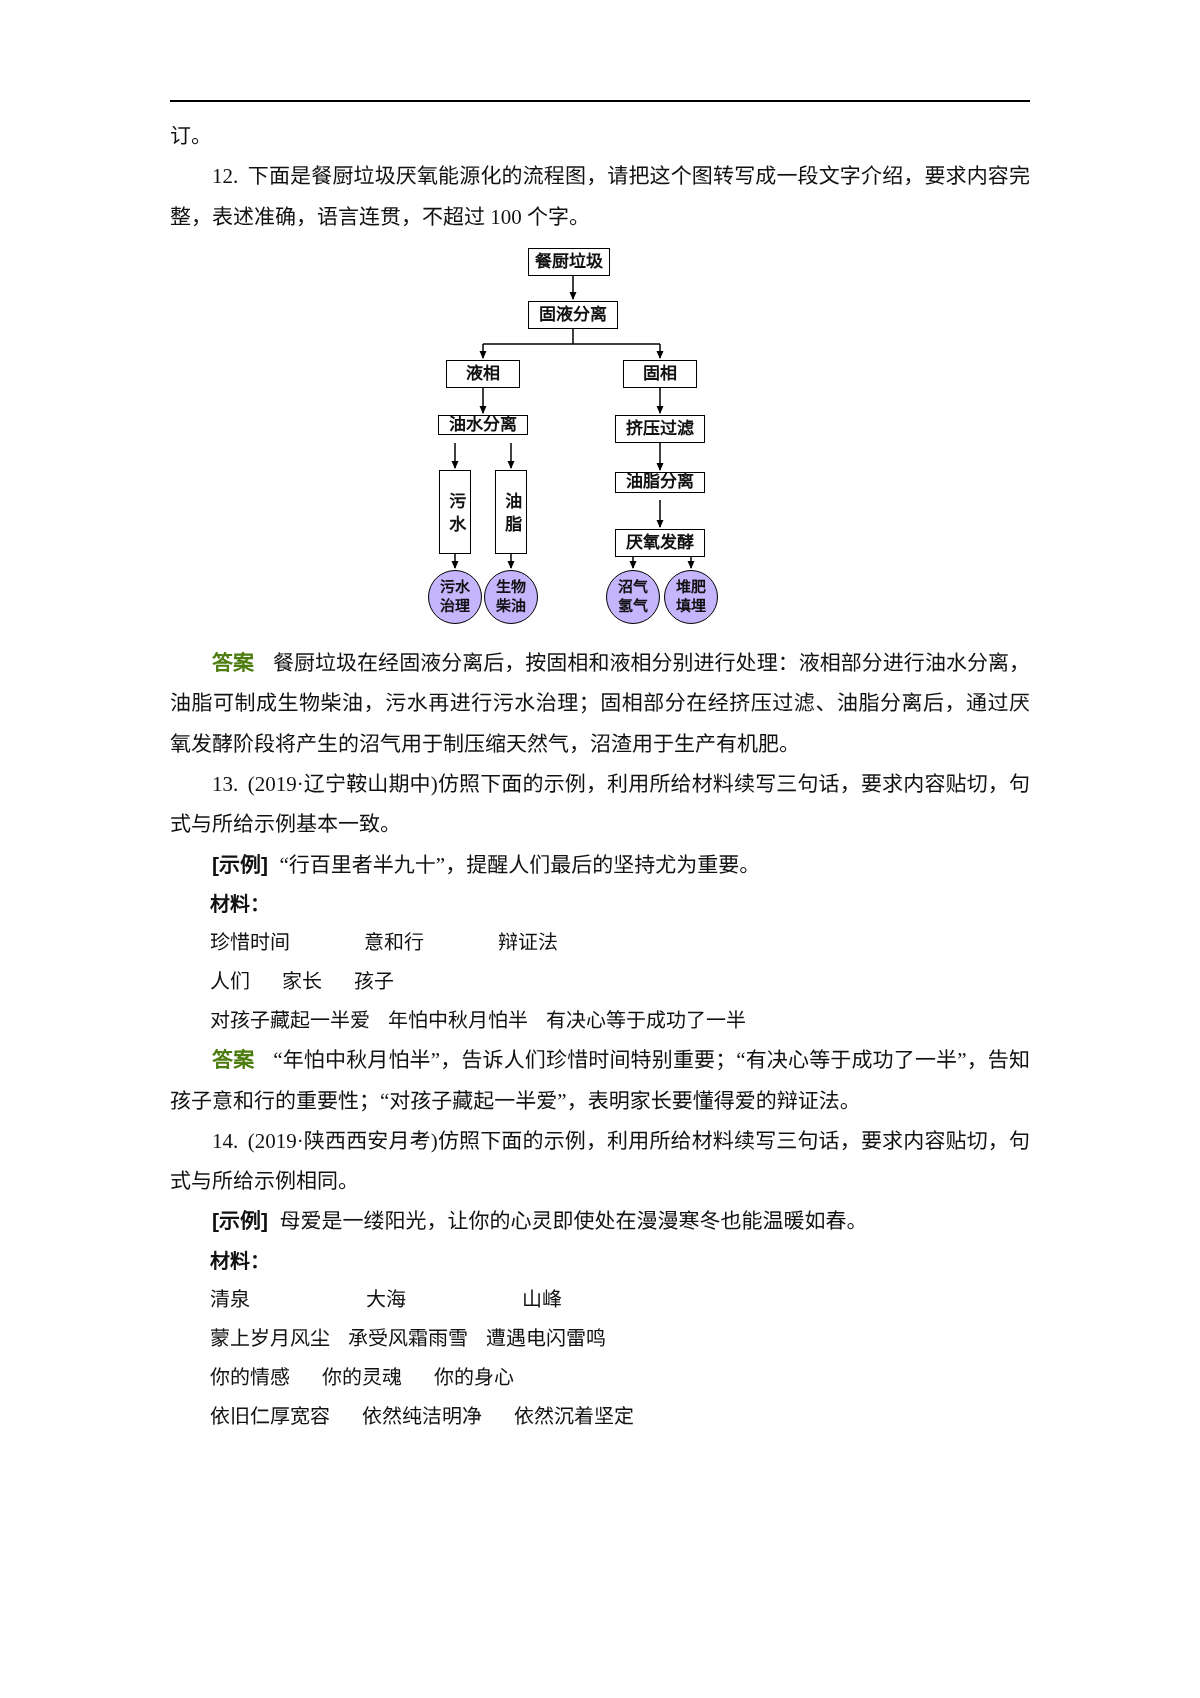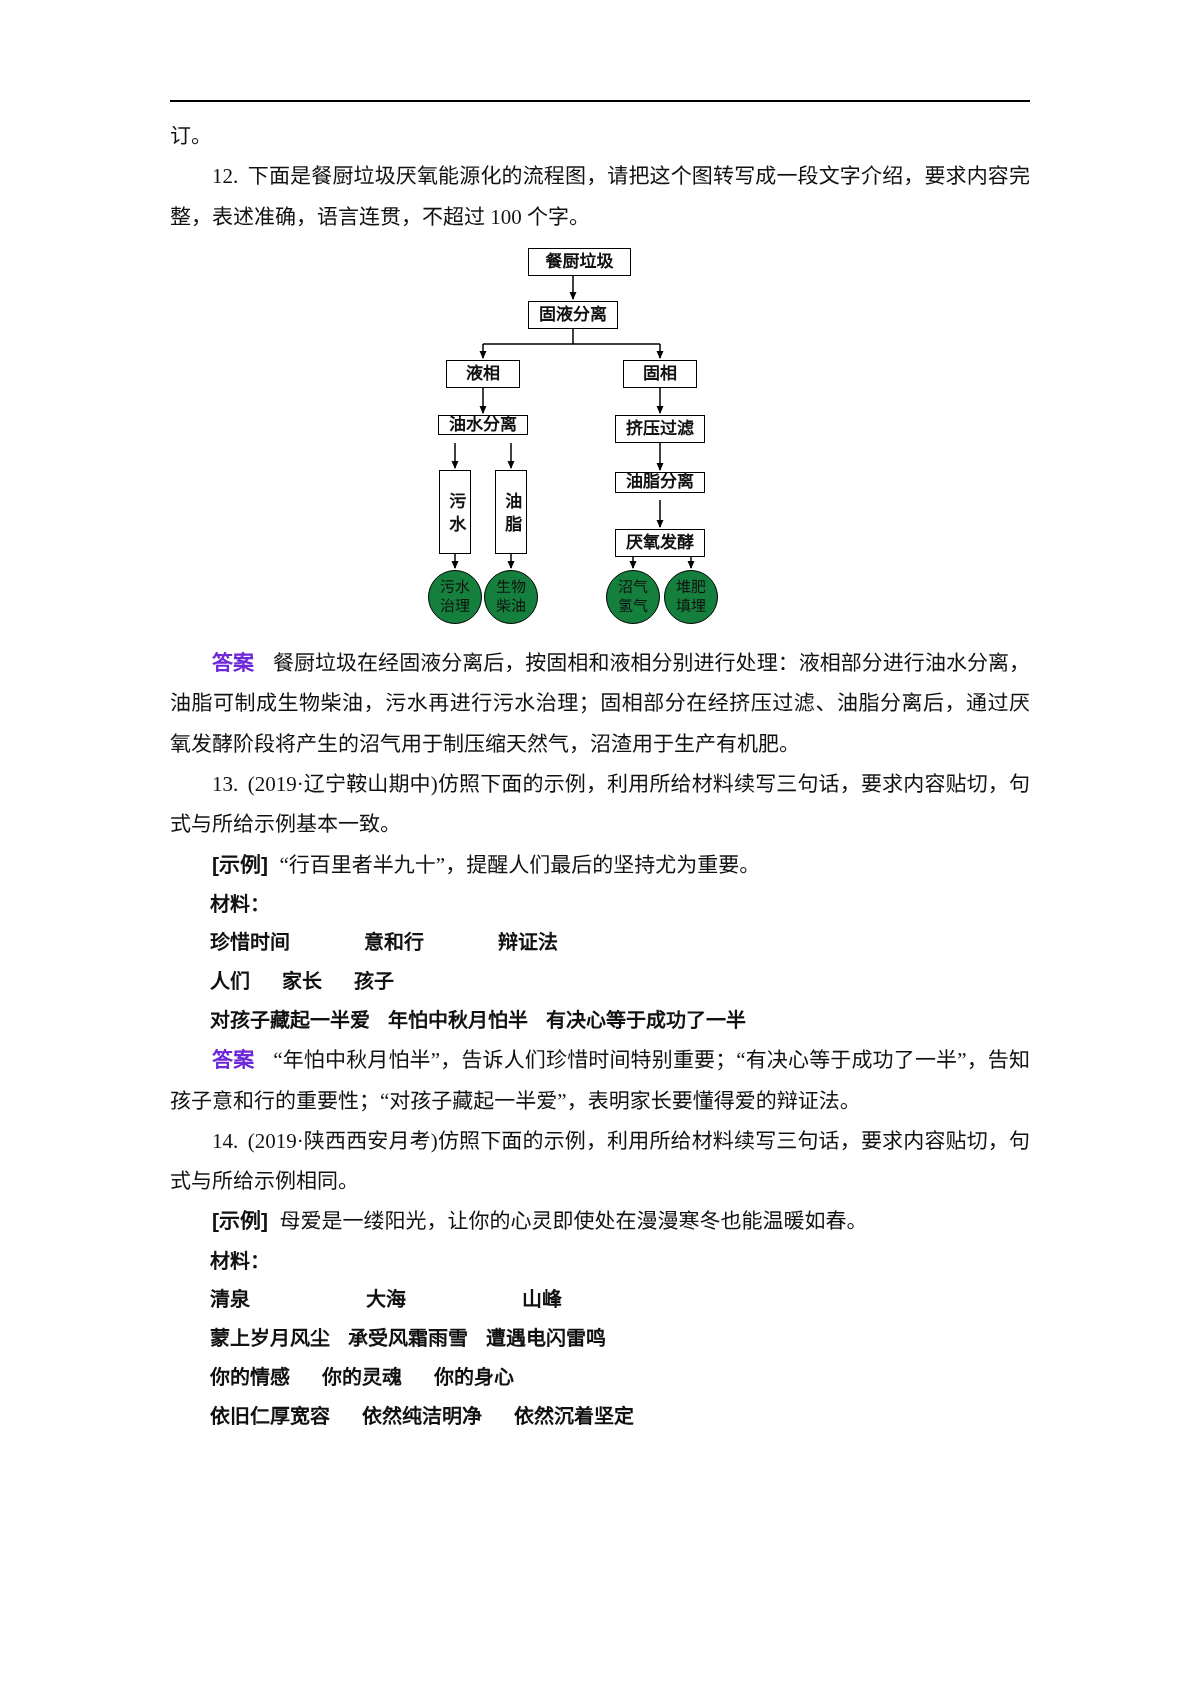--- a/index.html
+++ b/index.html
@@ -29,37 +29,37 @@
     font-size: 21px;
     line-height: 1.92;
     text-align: justify;
   }
   p.para { margin: 0; }
   .indent { text-indent: 2em; }
   .qnum { margin-right: 0.45em; }
   .answer-label {
     font-family: Liberation Sans, sans-serif;
     font-weight: bold;
-    color: #6d28d9;
+    color: #4d7c0f;
     margin-right: 0.9em;
   }
   .example-label {
     font-family: "Liberation Sans", "DejaVu Sans", sans-serif;
     font-weight: bold;
     margin-right: 0.55em;
   }
   .materials-label {
     font-family: "Liberation Sans", "DejaVu Sans", sans-serif;
     font-weight: bold;
     font-size: 20px;
   }
   .materials-row {
     display: flex;
     padding-left: 2em;
-    font-weight: bold;
+    font-weight: normal;
     font-size: 20px;
     line-height: 1.95;
     text-align: right;
   }
   .gap-sm  { gap: 32px; }
   .gap-md  { gap: 18px; }
   .gap-lg  { gap: 74px; }
   .gap-xl  { gap: 116px; }
 
   
@@ -93,26 +93,26 @@
     text-orientation: upright;
     letter-spacing: 6px;
     padding-top: 6px;
   }
   .flow-circle {
     position: absolute;
     width: 54px;
     height: 54px;
     border: 1.5px solid #000000;
     border-radius: 50%;
-    background: #15803d;
+    background: #c4b5fd;
     display: flex;
     align-items: center;
     justify-content: center;
     font-size: 15px;
-    font-weight: 400;
+    font-weight: 700;
     text-indent: 0;
   }
   .flow-circle span {
     display: block;
     width: 32px;
     word-break: break-all;
     line-height: 1.25;
     text-align: center;
   }
 </style>
@@ -149,21 +149,21 @@
           <path d="M341 196 V221" marker-end="url(#arrow)"></path>
           <path d="M285 307 V321" marker-end="url(#arrow)"></path>
           <path d="M341 307 V321" marker-end="url(#arrow)"></path>
           <path d="M490 196 V223" marker-end="url(#arrow)"></path>
           <path d="M490 253 V280" marker-end="url(#arrow)"></path>
           <path d="M463 310 V321" marker-end="url(#arrow)"></path>
           <path d="M521 310 V321" marker-end="url(#arrow)"></path>
         </g>
       </svg>
 
-      <div class="flow-box" style="left:358px;top:1px;width:103px;height:28px;">
+      <div class="flow-box" style="left:358px;top:1px;width:82px;height:28px;">
           <span>餐厨垃圾</span>
         </div>
       <div class="flow-box" style="left:358px;top:54px;width:90px;height:28px;">
           <span>固液分离</span>
         </div>
       <div class="flow-box" style="left:276px;top:113px;width:74px;height:28px;">
           <span>液相</span>
         </div>
       <div class="flow-box" style="left:453px;top:113px;width:74px;height:28px;">
           <span>固相</span>

